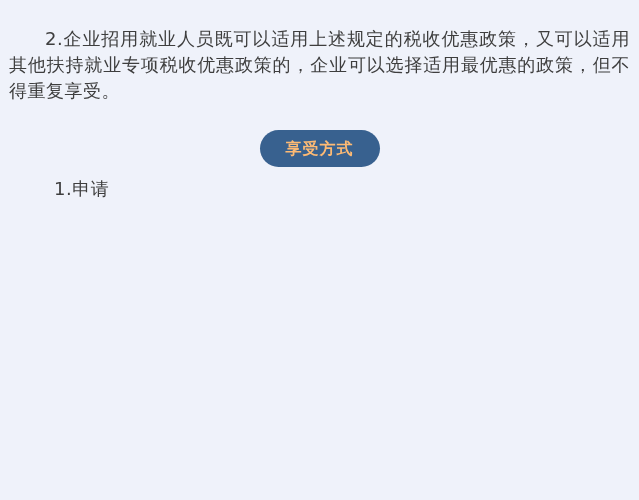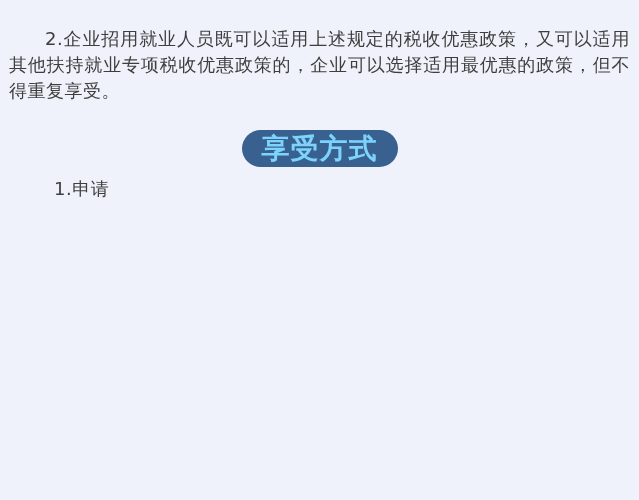--- a/index.html
+++ b/index.html
@@ -31,22 +31,22 @@
     margin: 0 0 8px 0;
   }
   .section-badge {
     display: inline-block;
     min-width: 80px;
     padding: 0 20px;
     height: 37px;
     line-height: 37px;
     border-radius: 19px;
     background: #38618F;
-    color: #7dd3fc;
-    font-size: 28px;
+    color: #fdba74;
+    font-size: 16px;
     font-weight: bold;
     letter-spacing: 1px;
     text-align: center;
   }
   .footer-para {
     margin: 9px;
   }
 </style>
 </head>
 <body>

